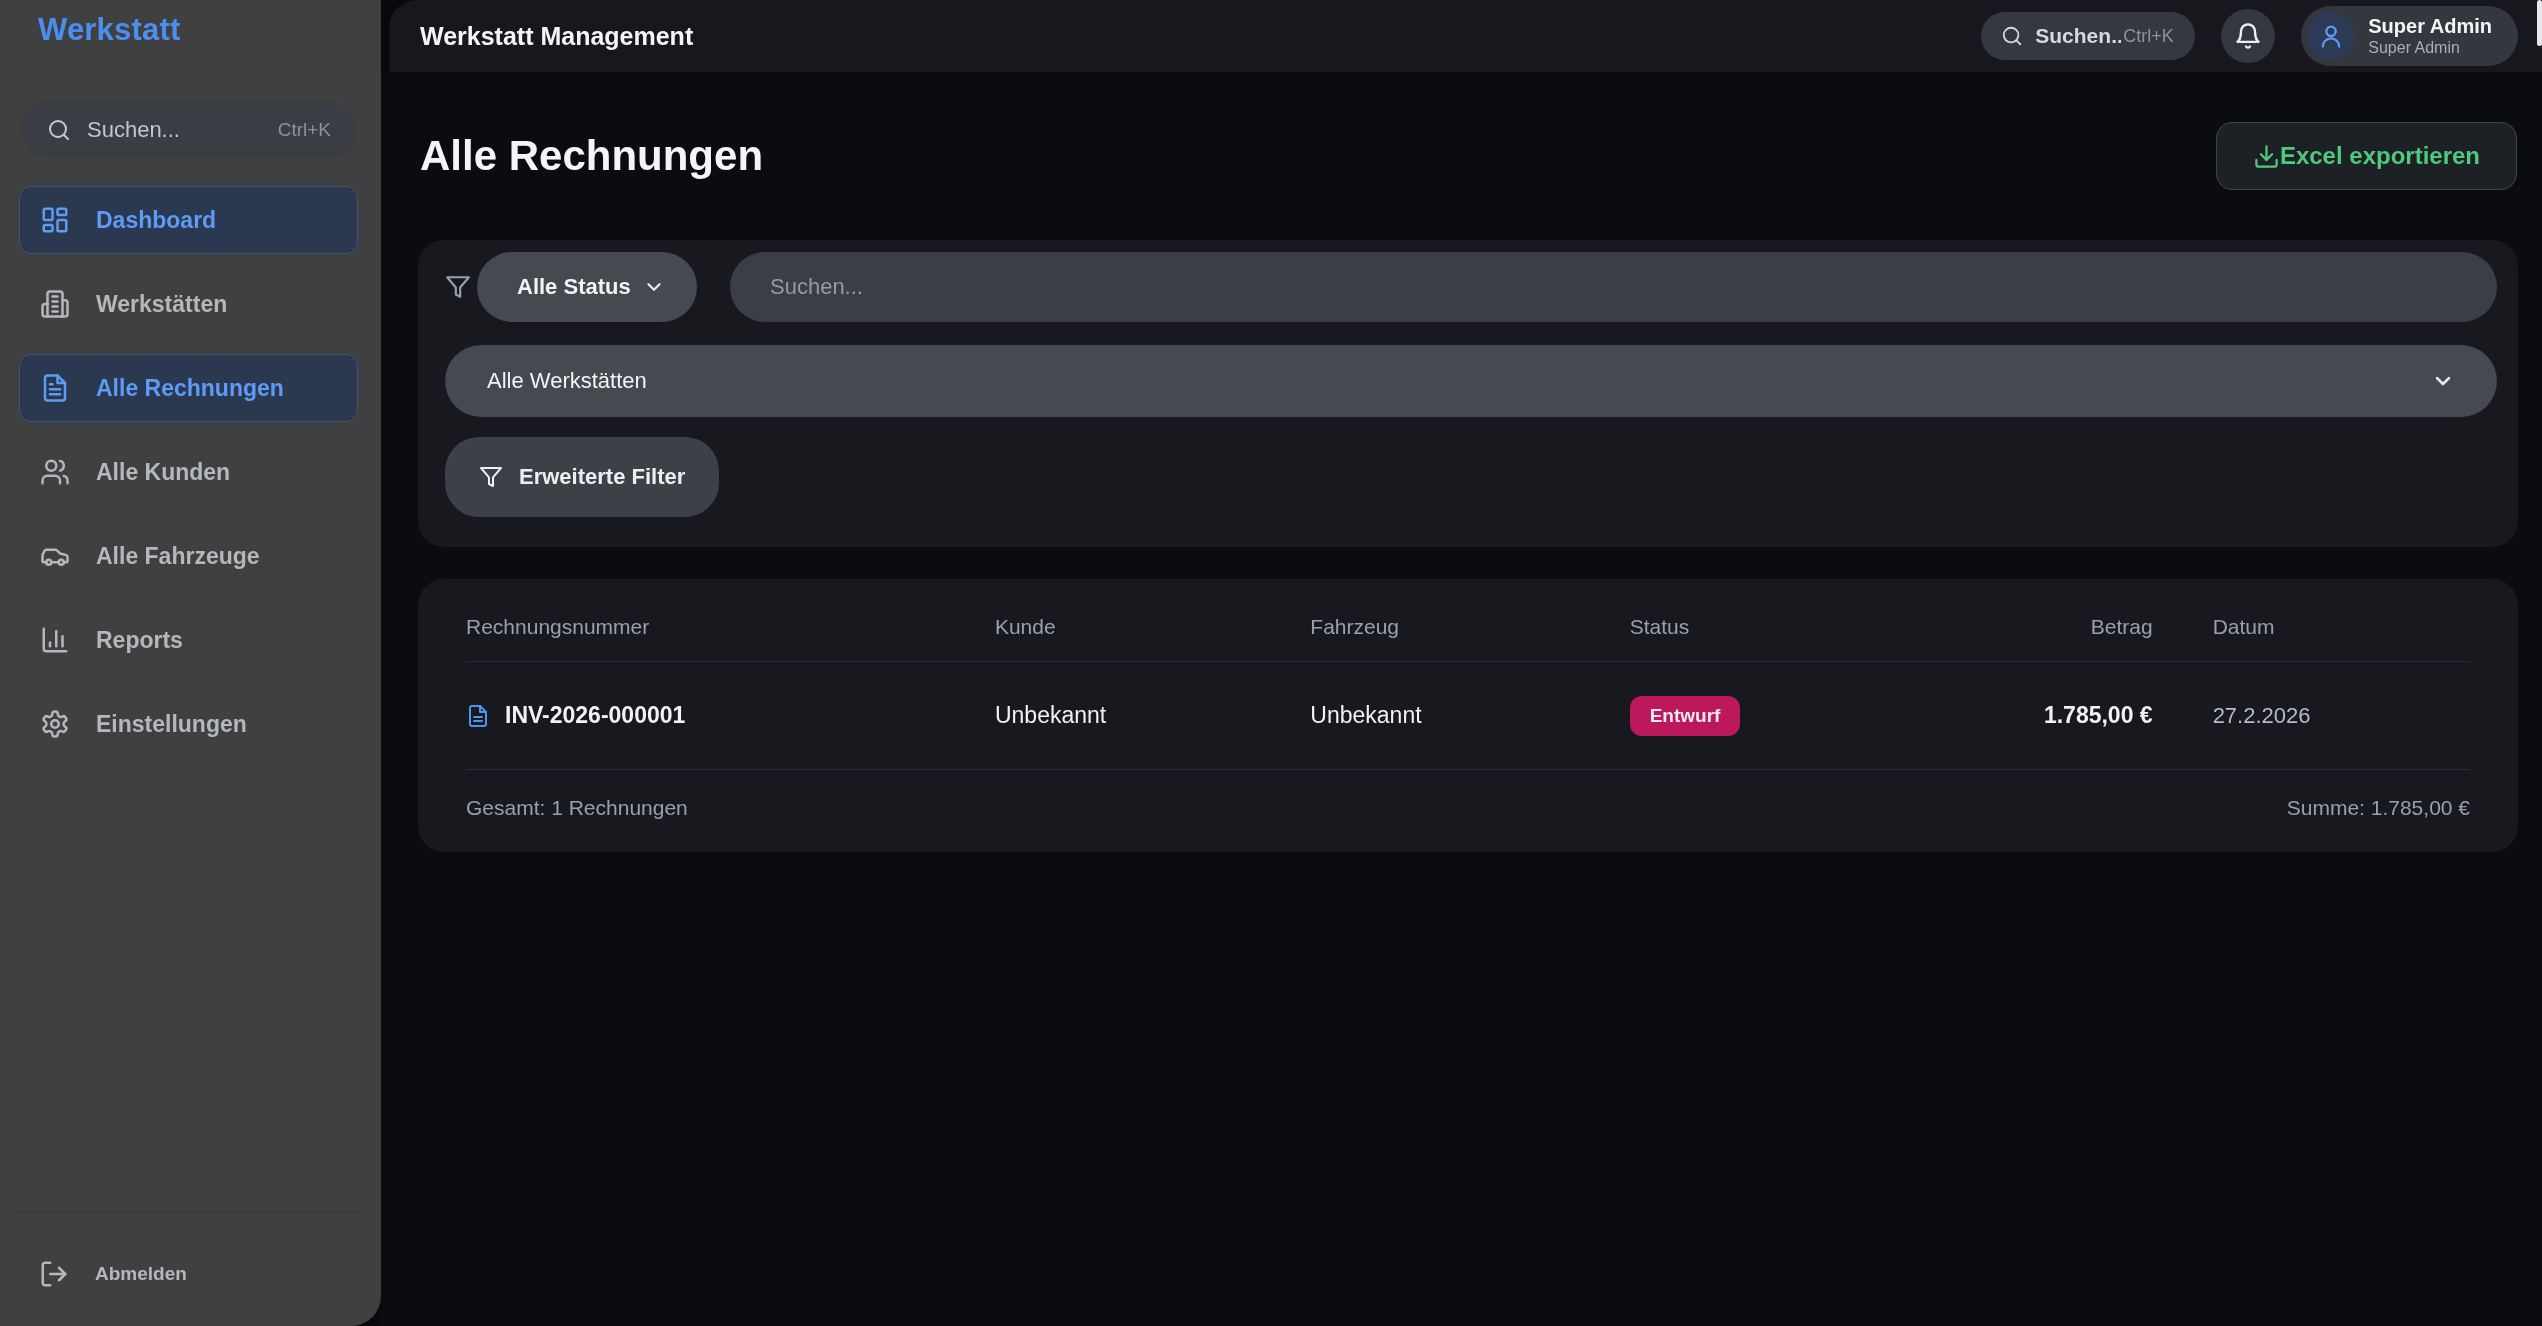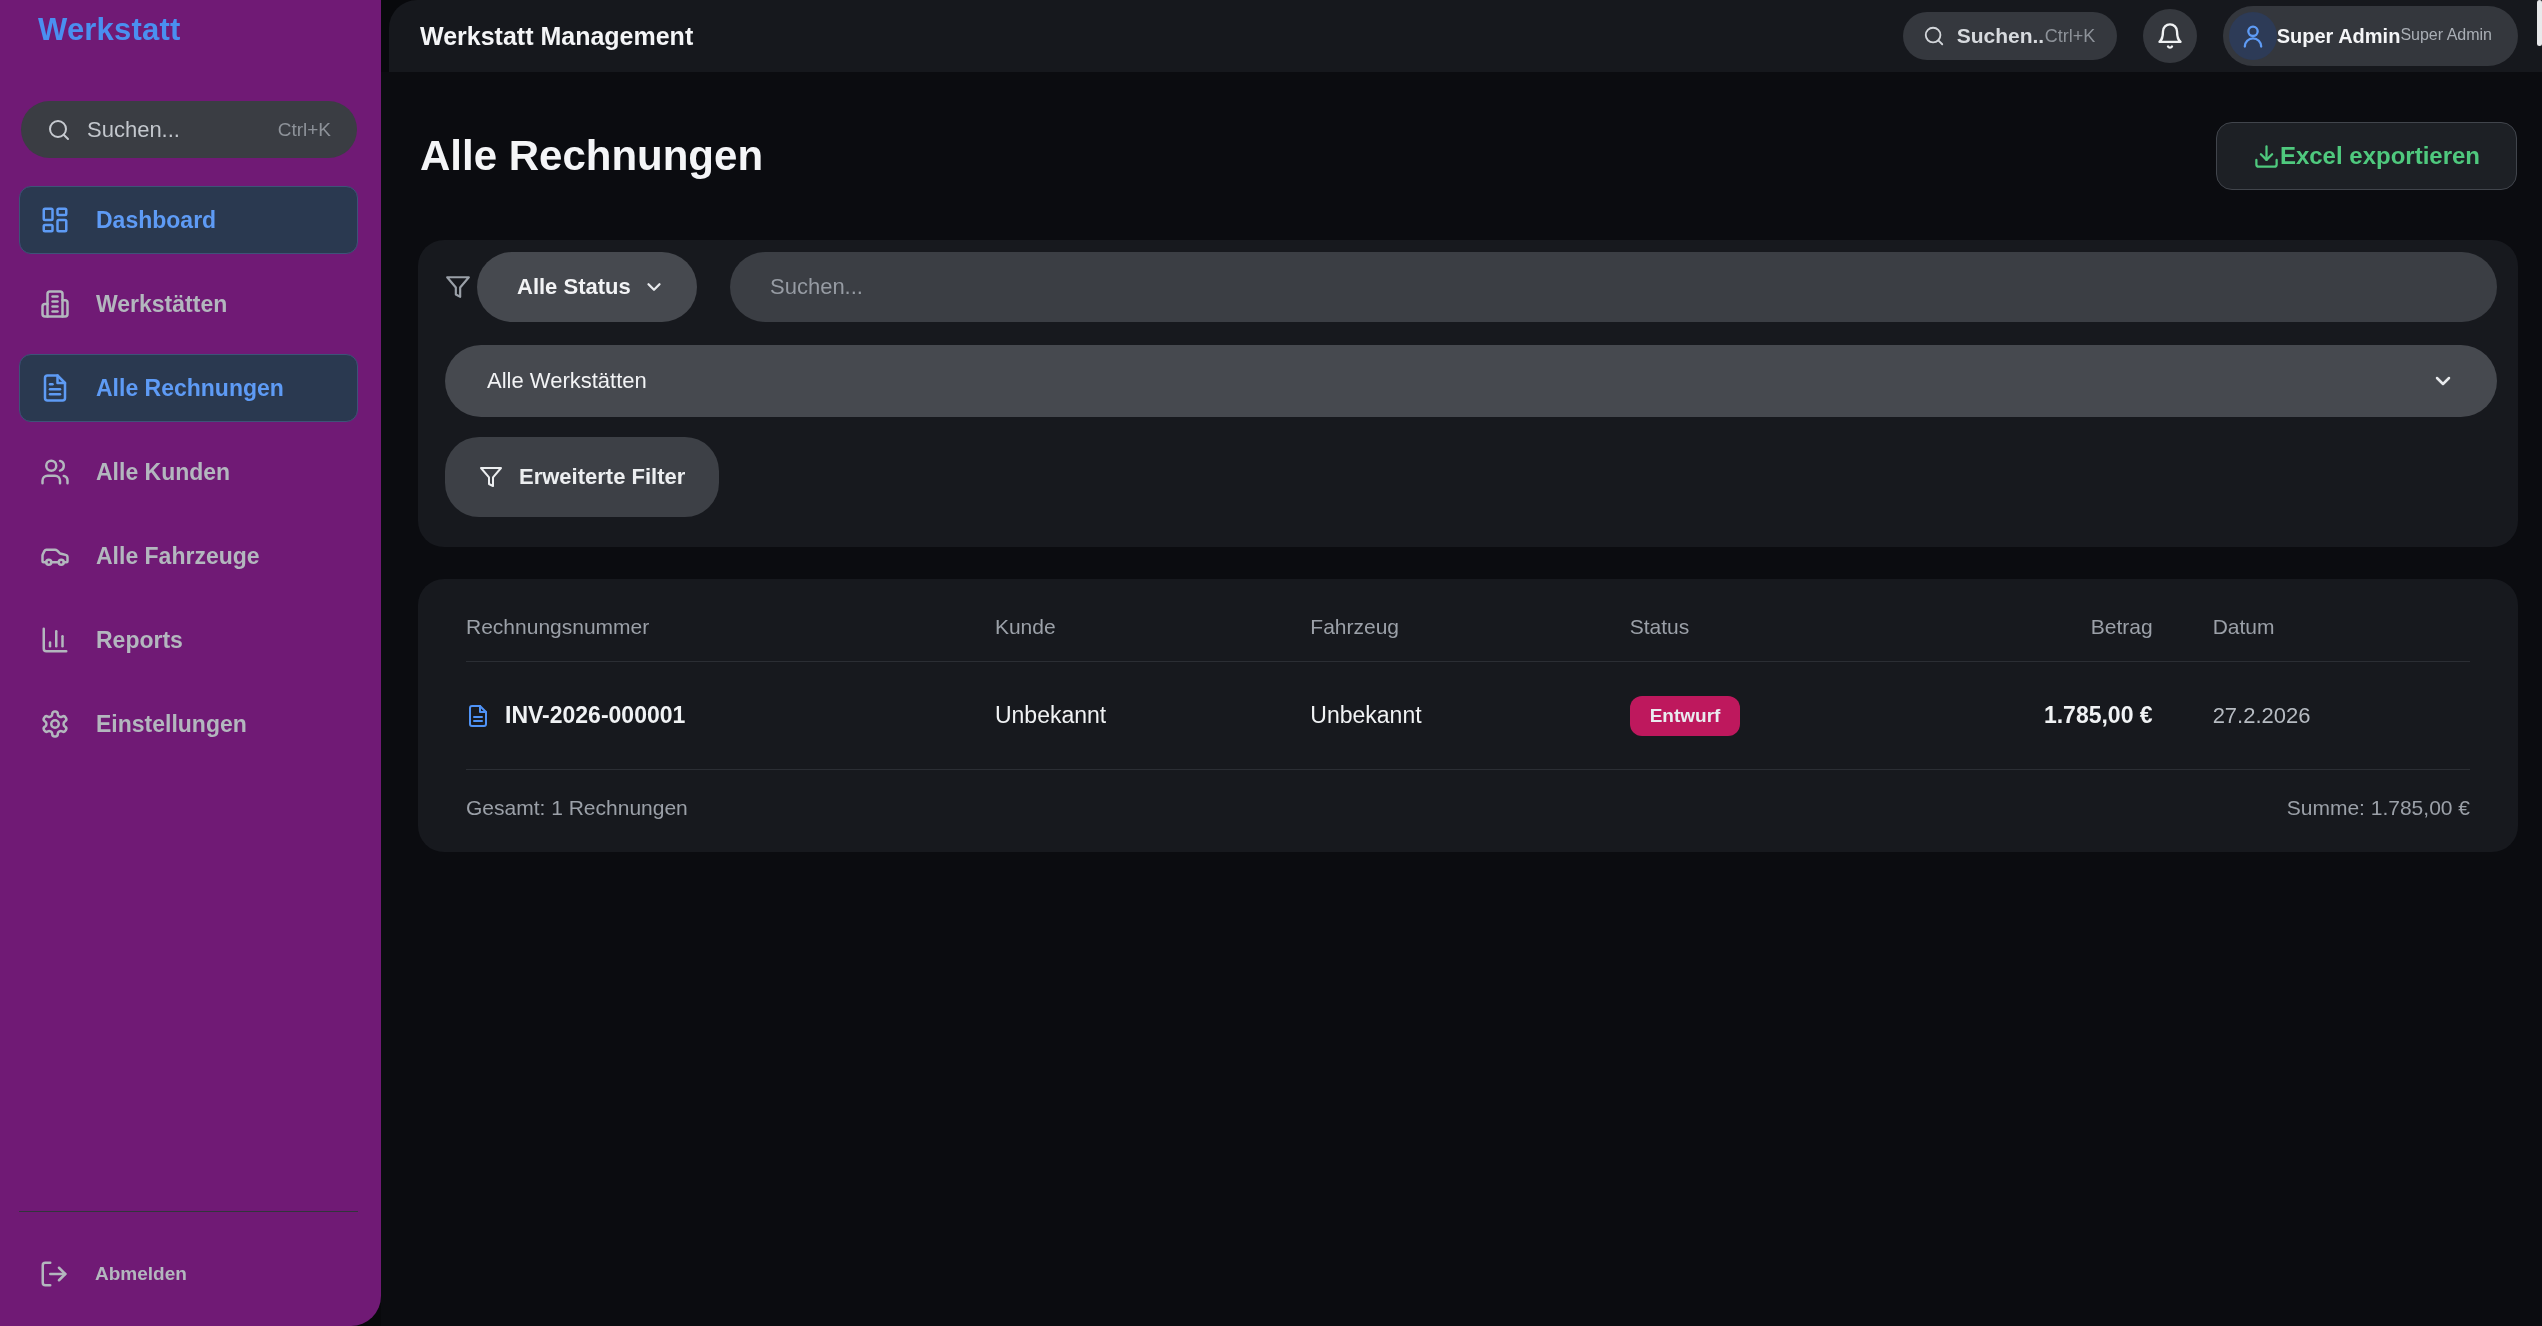--- a/index.html
+++ b/index.html
@@ -8,21 +8,21 @@
     background:#08090c;
     font-family:"Liberation Sans", sans-serif;
     color:#e8eaed;
     position:relative;
   }
   svg { display:block; }
 
   
   .sidebar {
     position:absolute; left:0; top:0; width:381px; height:1326px;
-    background:#701a75; border-radius:0 0 30px 0;
+    background:#404040; border-radius:0 0 30px 0;
   }
   .logo {
     position:absolute; left:38px; top:12px;
     font-size:31px; font-weight:700; color:#4a8ff0; letter-spacing:.2px;
   }
   .side-search {
     position:absolute; left:21px; top:101px; width:336px; height:57px;
     background:#3a3d43; border-radius:29px;
     display:flex; align-items:center; padding:0 26px 0 26px;
   }
@@ -80,21 +80,21 @@
     display:flex; align-items:center; justify-content:center; color:#f0f2f4; cursor:pointer;
   }
   .user-pill {
     height:60px; background:#34373d; border-radius:30px;
     display:flex; align-items:center; padding:6px 26px 6px 6px; cursor:pointer;
   }
   .avatar {
     width:48px; height:48px; border-radius:50%; background:#2d3b57;
     display:flex; align-items:center; justify-content:center; color:#5e9bf5;
   }
-  .user-meta { display:flex; flex-direction:row; }
+  .user-meta { margin-left:13px; display:flex; flex-direction:column; }
   .user-name { font-size:20px; font-weight:700; color:#f4f5f7; line-height:1.15; }
   .user-role { font-size:16px; color:#a9aeb5; line-height:1.2; }
   .scroll-thumb {
     position:absolute; right:0; top:0; width:5px; height:46px;
     background:#e8e9eb; border-radius:3px; z-index:10;
   }
 
   
   .content {
     position:absolute; left:381px; top:72px; right:0; bottom:0; background:#0b0c10;

